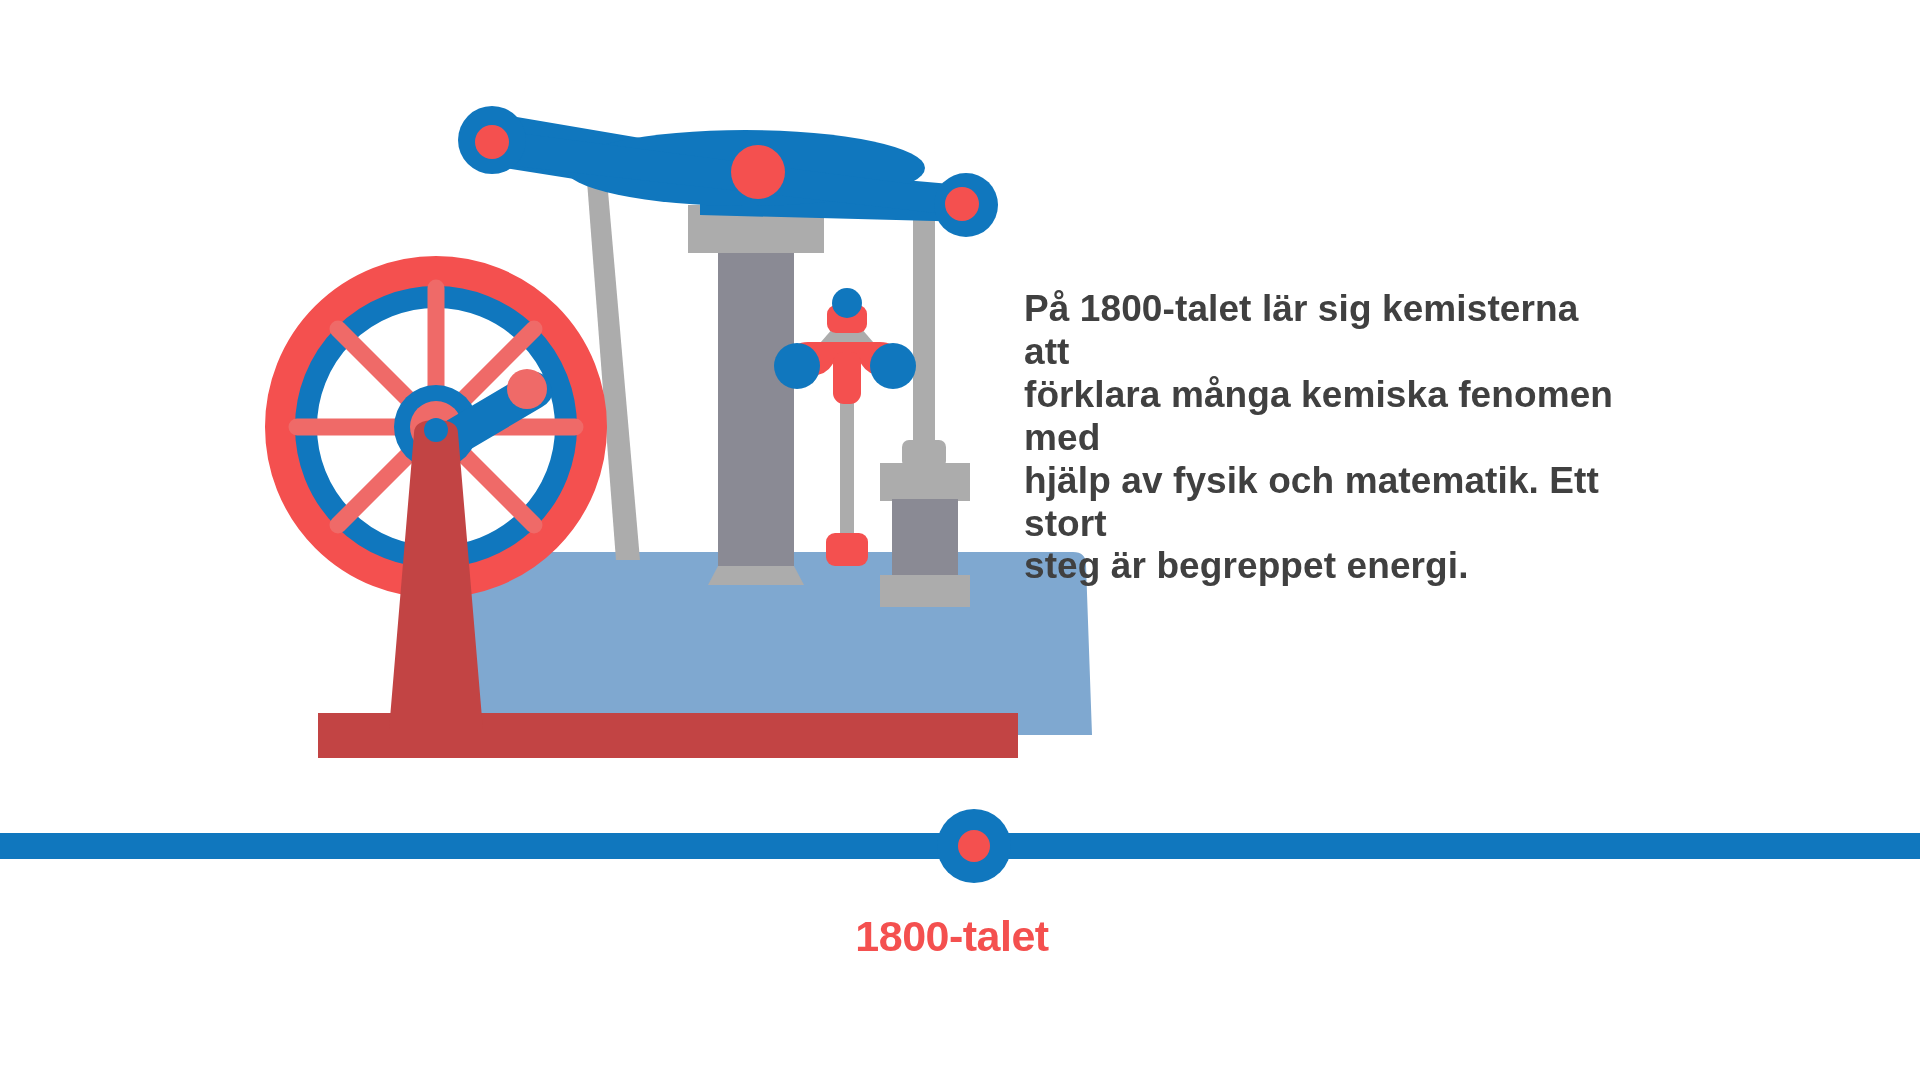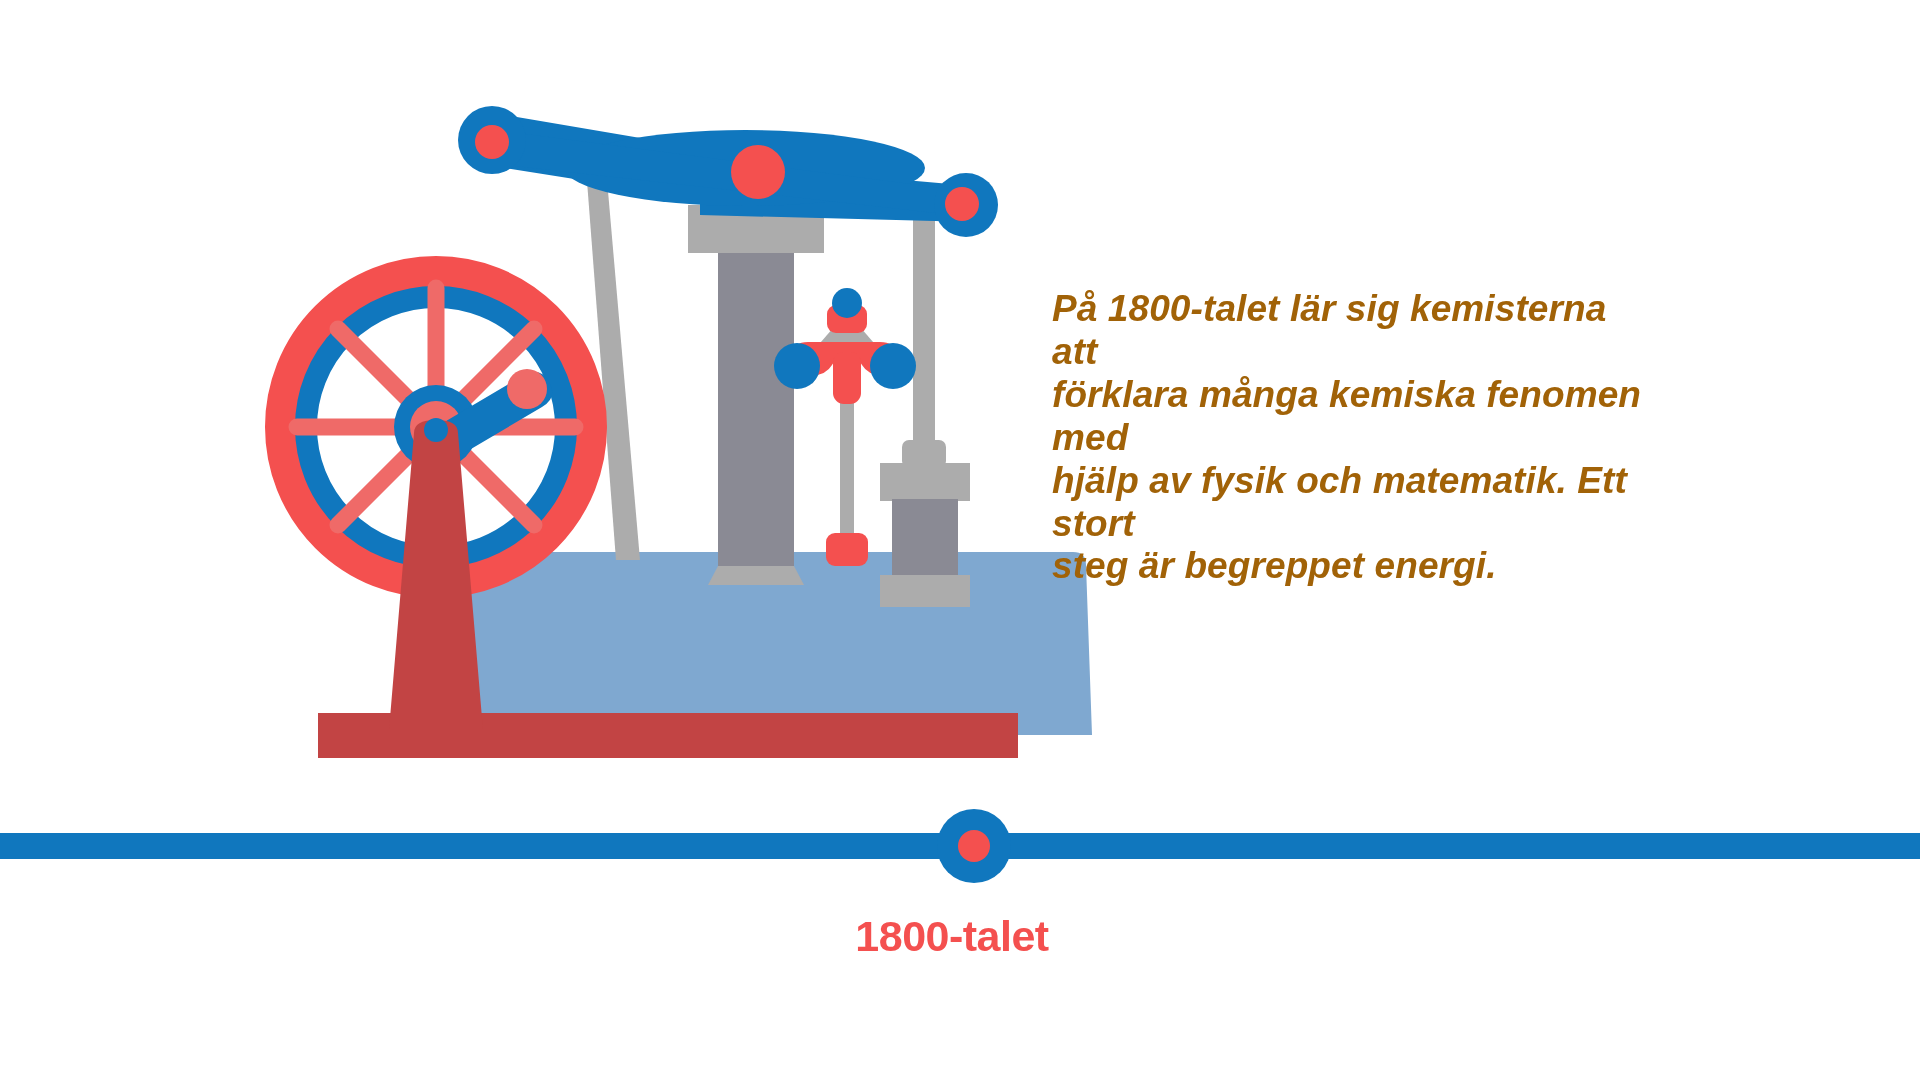--- a/index.html
+++ b/index.html
@@ -27,30 +27,29 @@
     position: absolute;
     left: 0px;
     top: 0px;
     width: 1160px;
     height: 800px;
   }
 
   
   #body-text {
     position: absolute;
-    left: 1052px;
+    left: 1024px;
     top: 288px;
     width: 600px;
-    color: #a16207;
+    color: #404040;
     font-size: 37px;
     line-height: 1.16;
     font-weight: 600;
     letter-spacing: 0.1px;
     white-space: pre-line;
-    font-style: italic;
   }
 
   
   #timeline {
     position: absolute;
     left: 0px;
     top: 833px;
     width: 1920px;
     height: 26px;
     background: #1077BE;

